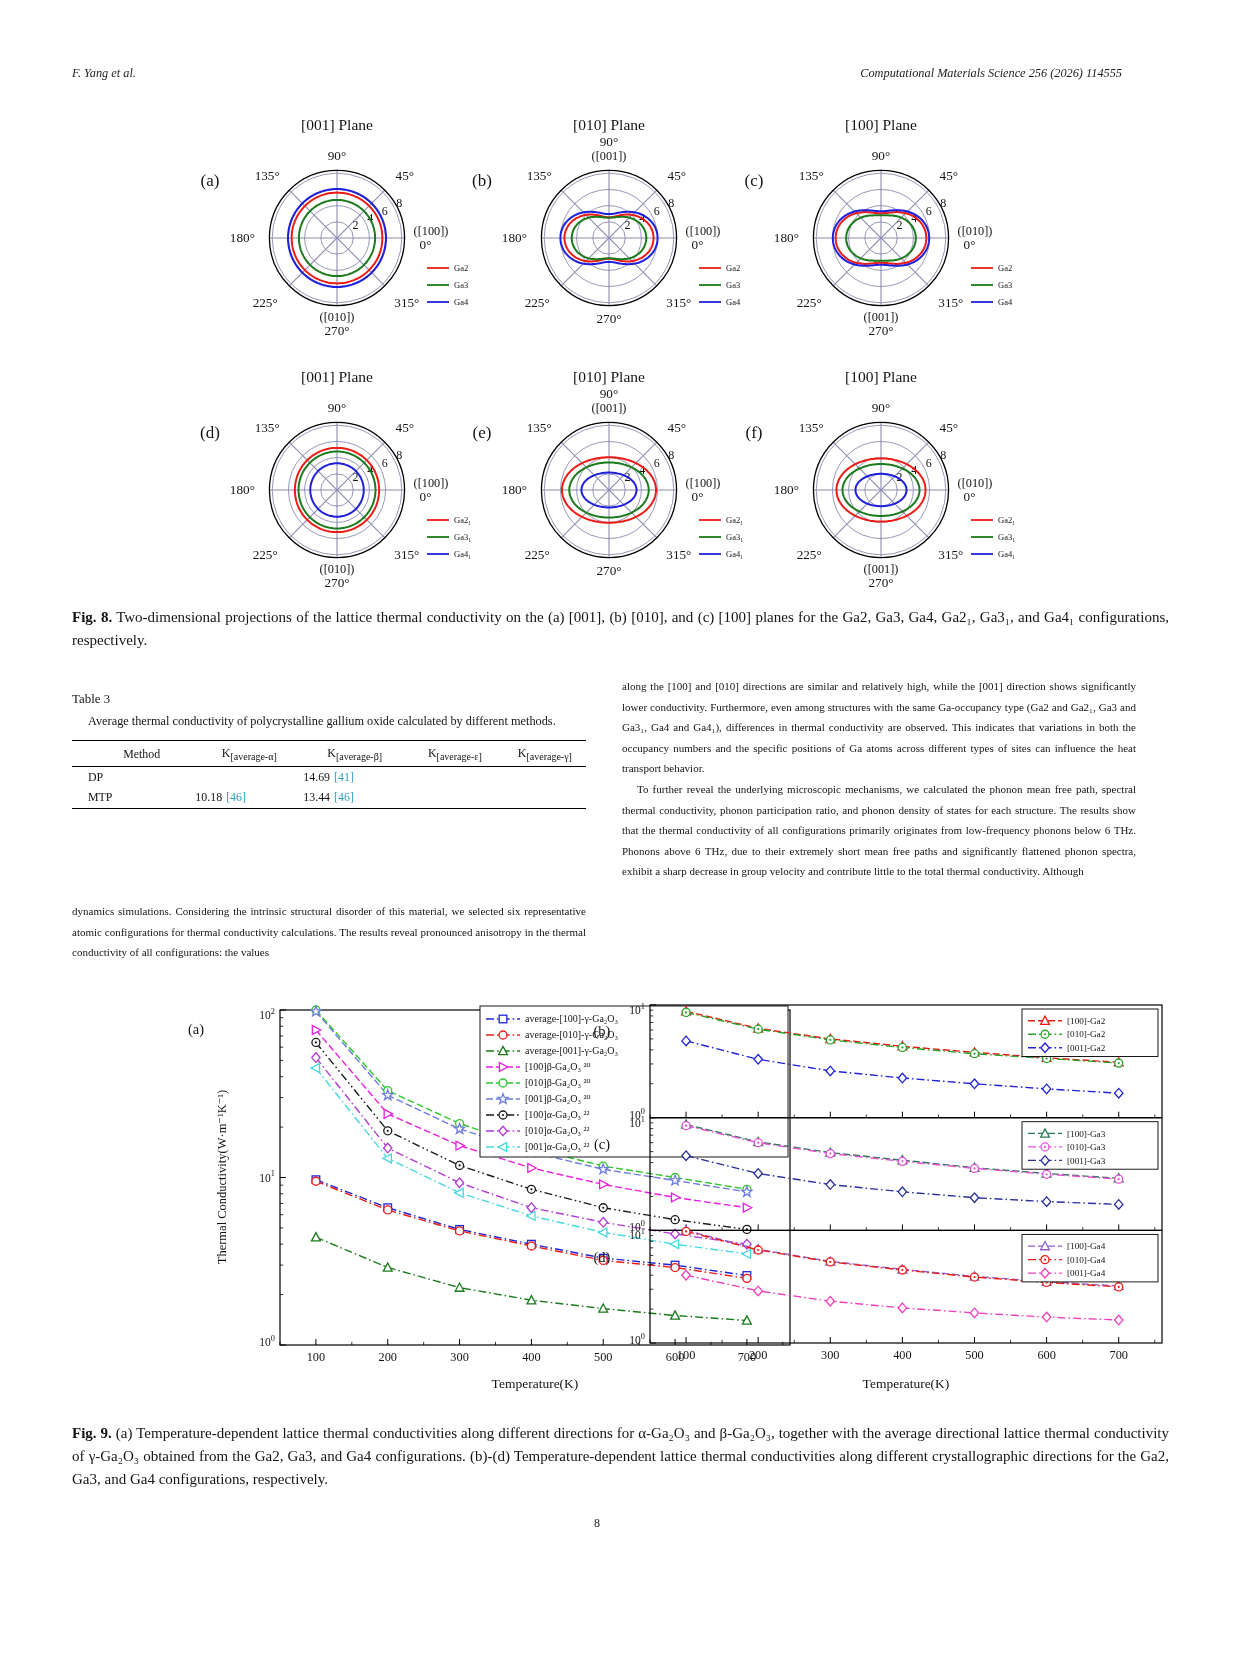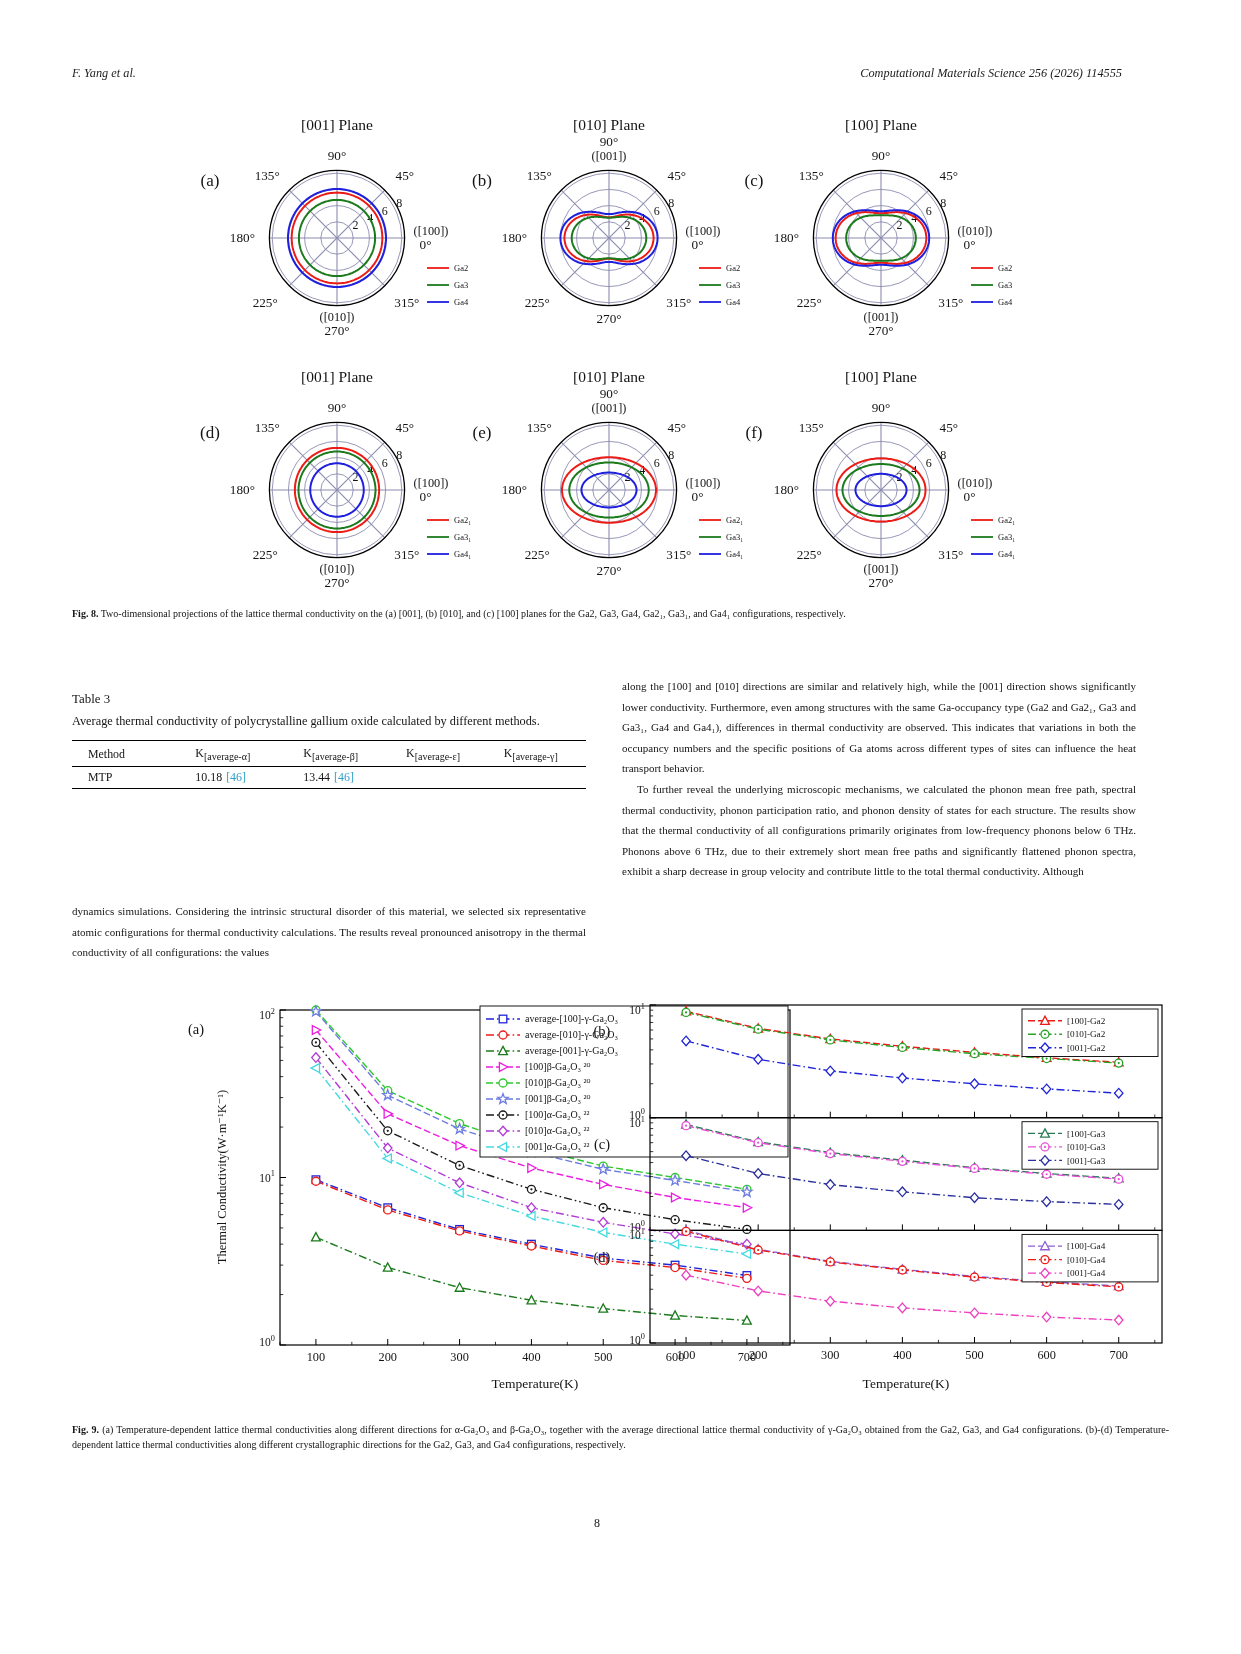--- a/index.html
+++ b/index.html
@@ -4,29 +4,29 @@
 <style>
   html,body{margin:0;padding:0;background:#ffffff;}
   .page{position:relative;width:1194px;height:1654px;background:#fff;overflow:hidden;
         font-family:"Liberation Serif","DejaVu Serif",serif;color:#141414;}
   .hdr{position:absolute;top:66px;font-style:italic;font-size:12.3px;color:#1c1c1c;}
   .hdr-l{left:72px;}
   .hdr-r{right:72px;text-align:right;}
   svg{position:absolute;}
   #fig8-svg{left:150px;top:96px;}
   #fig9-svg{left:150px;top:986px;}
-  .caption{position:absolute;left:72px;width:1097px;font-size:10px;line-height:1.52;text-align:justify;}
+  .caption{position:absolute;left:72px;width:1097px;font-size:15px;line-height:1.52;text-align:justify;}
   #fig8-cap{top:606px;}
   #fig9-cap{top:1422px;}
   .cap-label{font-weight:bold;}
   .table3{position:absolute;left:72px;top:692px;width:514px;}
   .t3-title{font-weight:normal;font-size:12.9px;margin-bottom:5px;}
-  .t3-cap{font-size:12.3px;line-height:1.55;text-align:justify;margin-bottom:9px;}
+  .t3-cap{font-size:12.3px;line-height:1.55;text-align:justify;margin-bottom:9px;margin-left:16px;}
   table.t3{width:100%;border-collapse:collapse;border-top:1.2px solid #000;border-bottom:1.2px solid #000;}
-  table.t3 th{font-weight:normal;text-align:left;font-size:11.9px;padding:5px 0 4px 0;border-bottom:1.2px solid #000;}
+  table.t3 th{font-weight:normal;text-align:center;font-size:11.9px;padding:5px 0 4px 0;border-bottom:1.2px solid #000;}
   table.t3 td{font-size:11.9px;padding:2.6px 0;vertical-align:top;}
   table.t3 th:first-child,table.t3 td:first-child{padding-left:16px;}
   table.t3 sub{font-size:10px;}
   .ref{color:#2f9ec7;margin-left:4px;}
   .para{font-size:11px;line-height:20.6px;text-align:justify;margin:0;}
   .left-para{position:absolute;left:72px;top:901px;width:514px;}
   .col-right{position:absolute;left:622px;top:676px;width:514px;}
   .para.indent{text-indent:15px;}
   .pageno{position:absolute;left:0;right:0;top:1516px;text-align:center;font-size:12px;}
 </style>
@@ -273,20 +273,27 @@
       <thead>
         <tr>
           <th>Method</th>
           <th><span>K</span><sub>[average-α]</sub></th>
           <th><span>K</span><sub>[average-β]</sub></th>
           <th><span>K</span><sub>[average-ε]</sub></th>
           <th><span>K</span><sub>[average-γ]</sub></th>
         </tr>
       </thead>
       <tbody>
+        <tr>
+          <td>DP</td>
+          <td><span></span><span class="ref"></span></td>
+          <td><span>14.69</span><span class="ref">[41]</span></td>
+          <td><span></span><span class="ref"></span></td>
+          <td><span></span><span class="ref"></span></td>
+        </tr>
         <tr>
           <td>MTP</td>
           <td><span>10.18</span><span class="ref">[46]</span></td>
           <td><span>13.44</span><span class="ref">[46]</span></td>
           <td><span></span><span class="ref"></span></td>
           <td><span></span><span class="ref"></span></td>
         </tr>
       </tbody>
     </table>
   </div>

